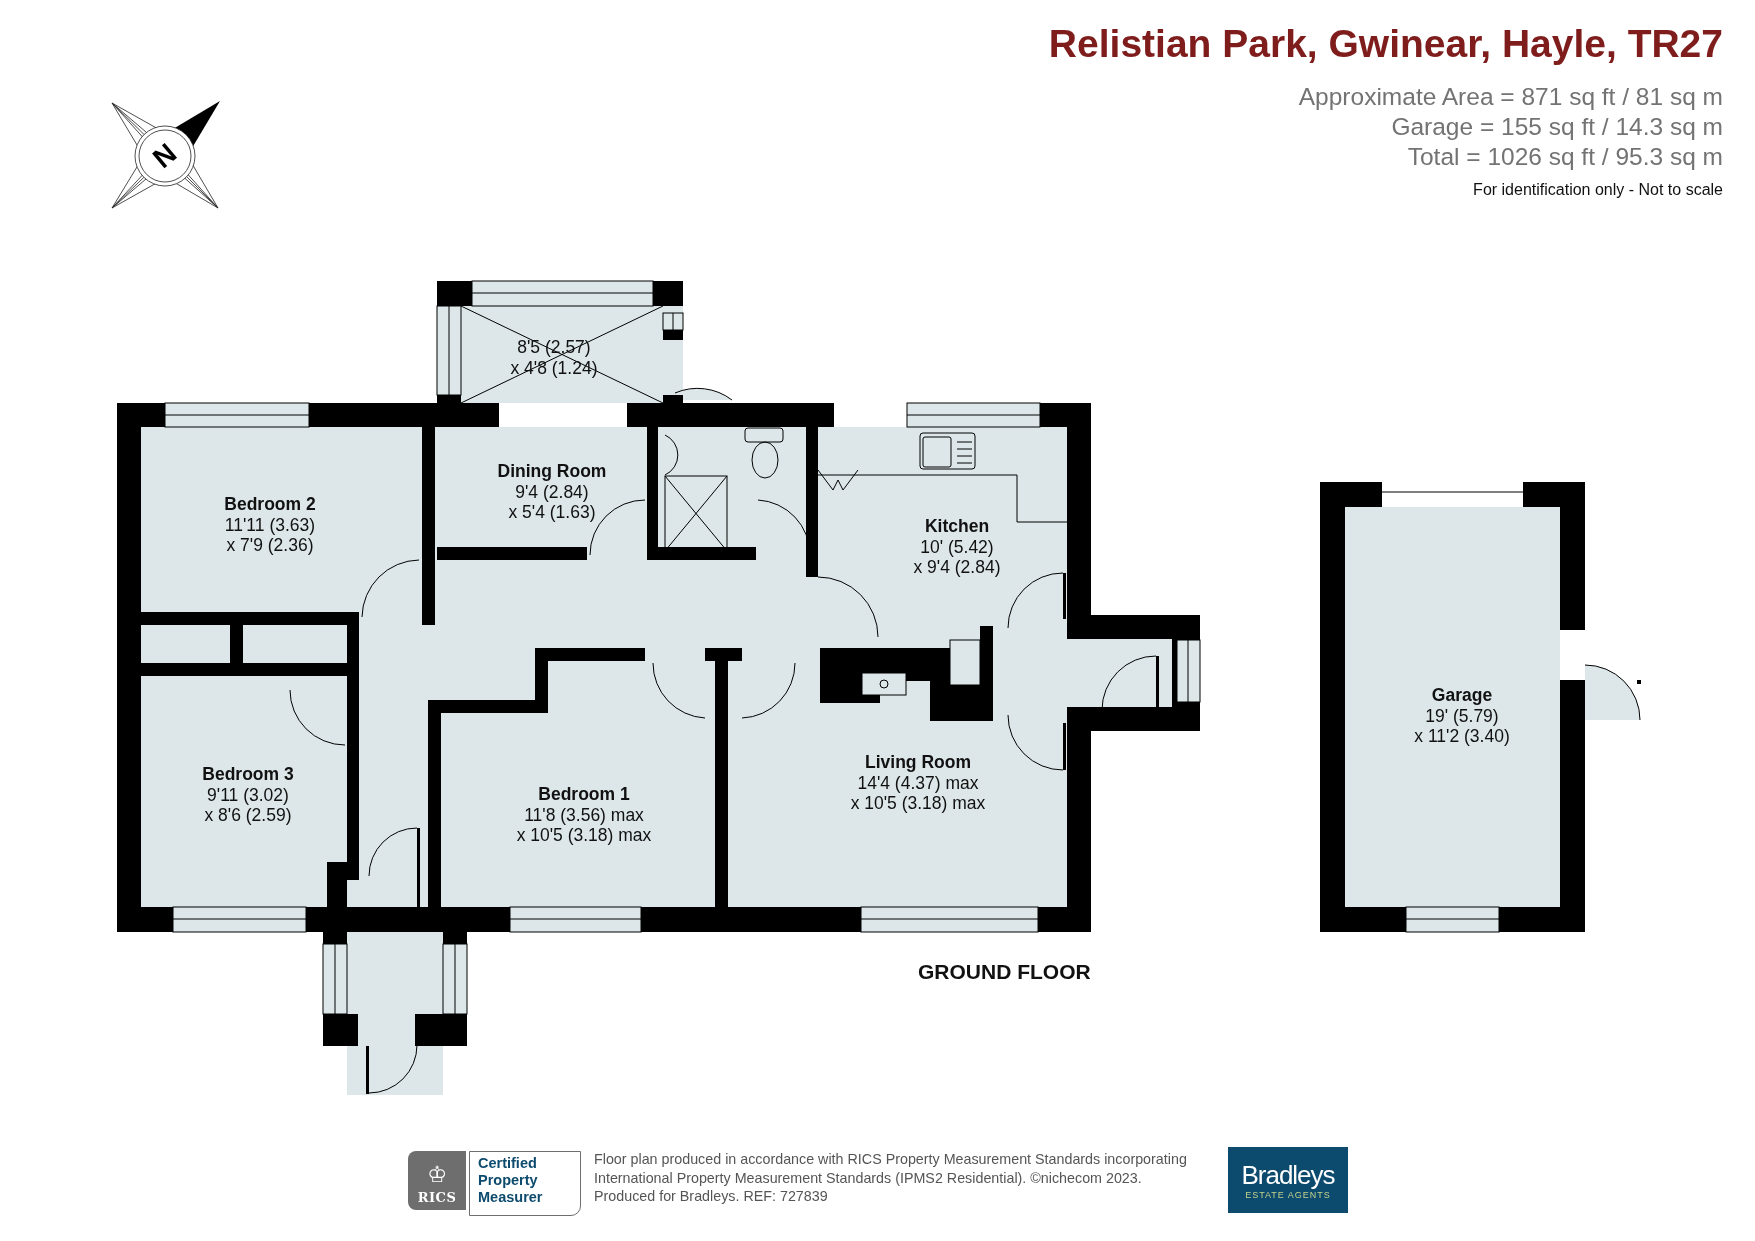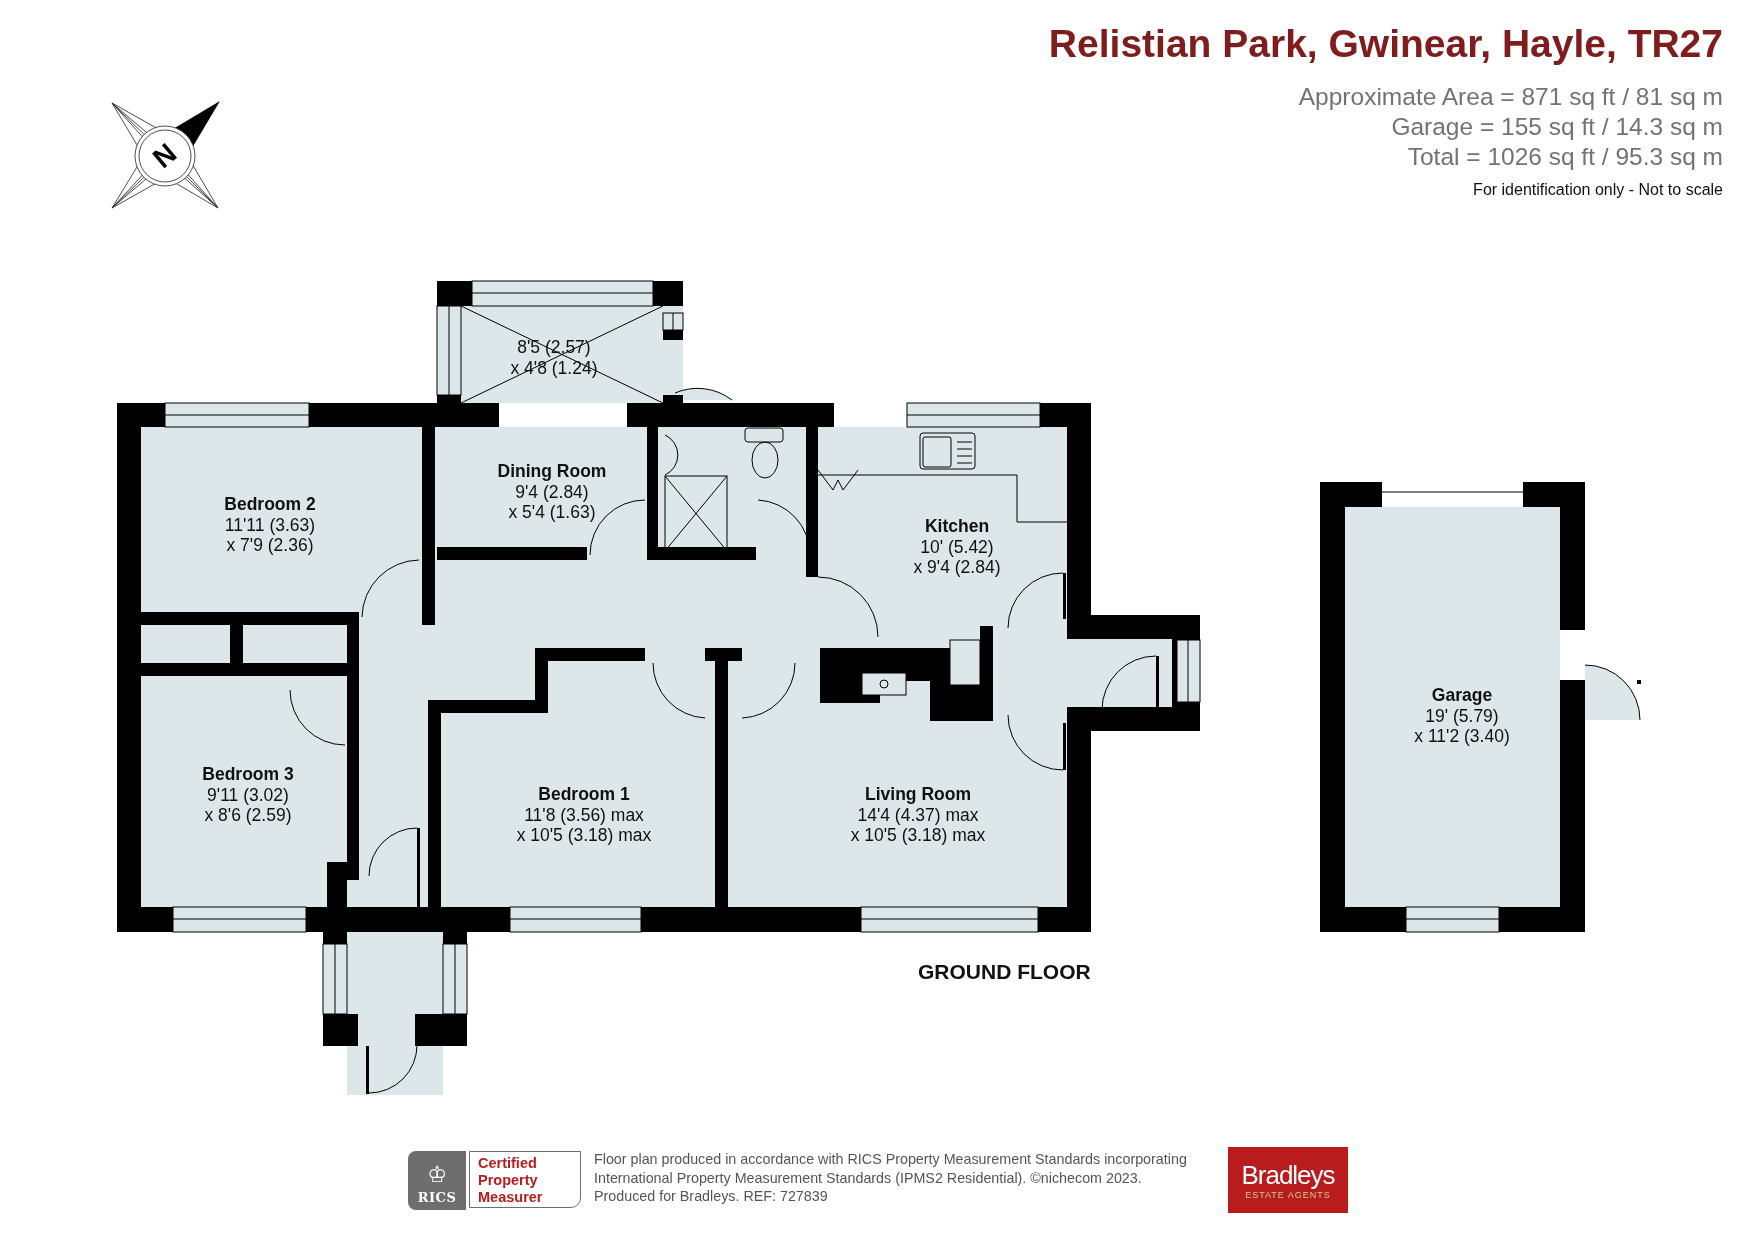--- a/index.html
+++ b/index.html
@@ -17,26 +17,26 @@
   .room-label .name { font-weight: bold; display: block; }
   .room-label .dim { display: block; }
   .floor-label { position: absolute; left: 918px; top: 960px; font-size: 21px; font-weight: bold; }
   .rics { position: absolute; left: 408px; top: 1151px; height: 59px; display: flex; }
   .rics .lion { width: 58px; height: 59px; background: #6e6e6e; color: #fff; display: flex;
                 flex-direction: column; align-items: center; justify-content: flex-end;
                 border-radius: 8px 0 0 8px; }
   .rics .lion .mark { font-size: 22px; line-height: 26px; margin-bottom: 2px; }
   .rics .lion .abbr { font-family: "DejaVu Serif", serif; font-weight: bold; font-size: 13px;
                       margin-bottom: 5px; letter-spacing: 0.5px; }
-  .rics .cert { width: 112px; height: 57px; border: 1px solid #6e6e6e; border-radius: 0 0 10px 0;
-                margin-left: 3px; padding-left: 8px; box-sizing: border-box; color: #b91c1c;
+  .rics .cert { width: 112px; height: 65px; border: 1px solid #6e6e6e; border-radius: 0 0 10px 0;
+                margin-left: 3px; padding-left: 8px; box-sizing: border-box; color: #0c4a6e;
                 font-weight: bold; font-size: 14.5px; line-height: 17px; padding-top: 3px; }
   .footer-text { position: absolute; left: 594px; top: 1150px; font-size: 14.3px; line-height: 18.5px;
                  color: #555; }
-  .brand { position: absolute; left: 1228px; top: 1147px; width: 120px; height: 66px; background: #b91c1c;
+  .brand { position: absolute; left: 1228px; top: 1147px; width: 120px; height: 66px; background: #0c4a6e;
            color: #fff; display: flex; flex-direction: column; align-items: center; justify-content: center; }
   .brand .name { font-size: 26px; letter-spacing: -1px; line-height: 28px; font-weight: normal; }
   .brand .sub { font-size: 9px; color: #c4d38a; letter-spacing: 1px; margin-top: 1px; }
 </style>
 </head>
 <body>
 
 <div class="title">Relistian Park, Gwinear, Hayle, TR27</div>
 <div class="areas">
   <div>Approximate Area = 871 sq ft / 81 sq m</div>
@@ -242,21 +242,21 @@
 <div class="room-label" style="left:248px; top:764px;">
   <span class="name">Bedroom 3</span>
   <span class="dim">9'11 (3.02)</span>
   <span class="dim">x 8'6 (2.59)</span>
 </div>
 <div class="room-label" style="left:584px; top:784px;">
   <span class="name">Bedroom 1</span>
   <span class="dim">11'8 (3.56) max</span>
   <span class="dim">x 10'5 (3.18) max</span>
 </div>
-<div class="room-label" style="left:918px; top:784px;">
+<div class="room-label" style="left:918px; top:752px;">
   <span class="name">Living Room</span>
   <span class="dim">14'4 (4.37) max</span>
   <span class="dim">x 10'5 (3.18) max</span>
 </div>
 <div class="room-label" style="left:1462px; top:685px;">
   <span class="name">Garage</span>
   <span class="dim">19' (5.79)</span>
   <span class="dim">x 11'2 (3.40)</span>
 </div>
 

